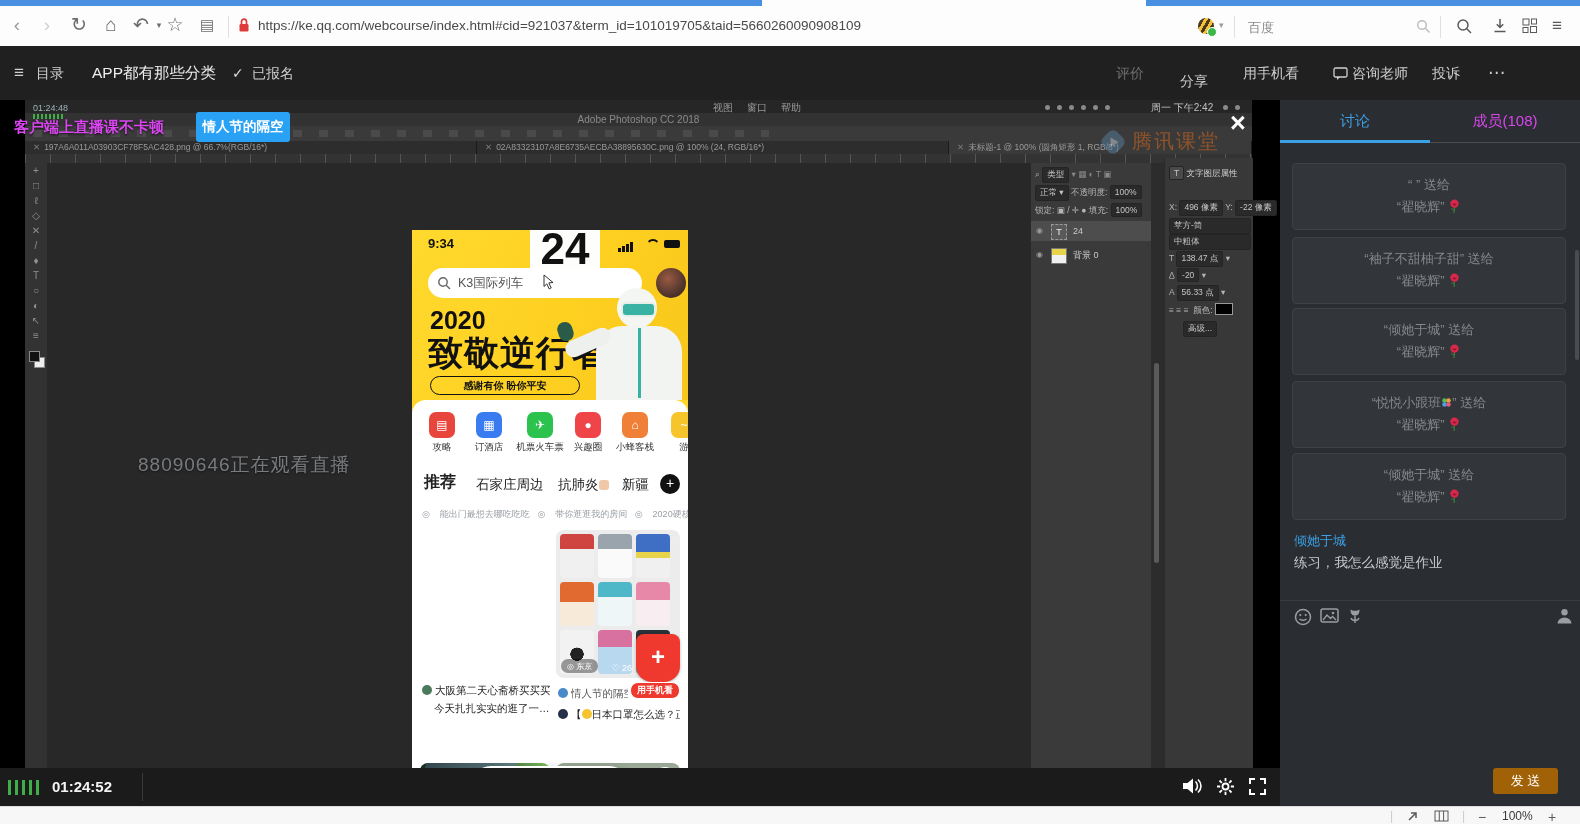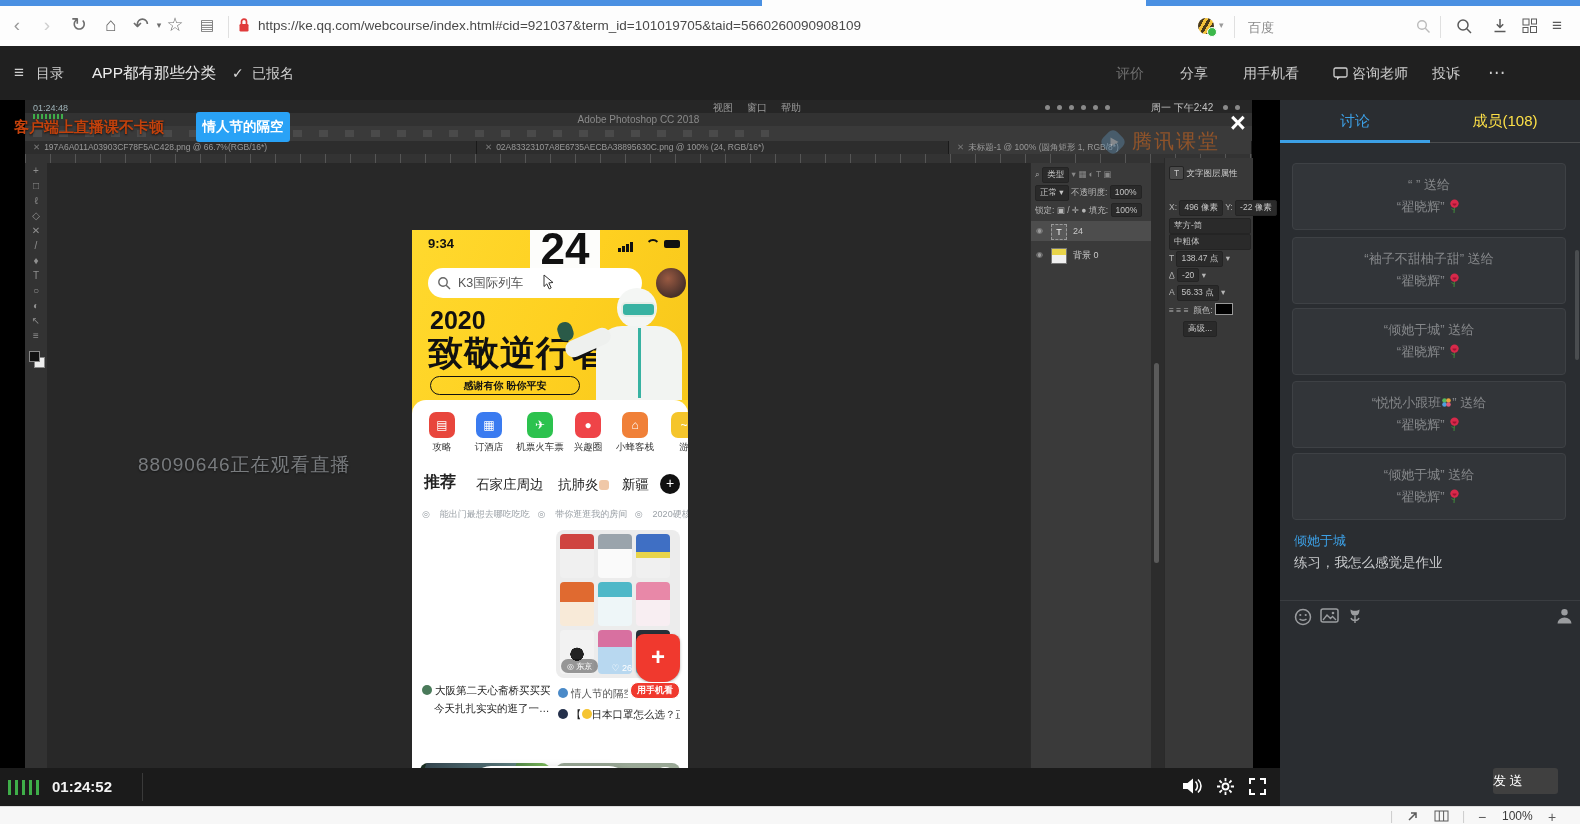--- a/index.html
+++ b/index.html
@@ -51,21 +51,21 @@
   .layer-row{position:absolute;left:0;width:121px;height:20px;font-size:9px;color:#c8c8c8;line-height:20px;}
   .layer-sel{background:#4d4d4d;}
   .eye{position:absolute;left:5px;top:0;color:#9a9a9a;font-size:8px;}
   .lthumb{position:absolute;left:20px;top:3px;width:14px;height:14px;border:1px dashed #9a9a9a;background:#5a5a5a;
     color:#eee;font-size:9px;text-align:center;line-height:14px;}
   .lname{position:absolute;left:42px;}
   
   .stream-time{position:absolute;left:33px;top:3px;font-size:9px;color:#9fb3b8;}
   .levelbars{position:absolute;left:33px;top:14px;display:flex;gap:2px;}
   .levelbars i{width:2px;height:5px;background:#3fae49;}
-  .banner-text{position:absolute;left:14px;top:18px;font-size:15px;font-weight:bold;color:#c2410c;text-shadow:0 1px 2px rgba(0,0,0,.7);}
+  .banner-text{position:absolute;left:14px;top:18px;font-size:15px;font-weight:bold;color:#d946ef;text-shadow:0 1px 2px rgba(0,0,0,.7);}
   .banner-btn{position:absolute;left:196px;top:12px;width:94px;height:30px;background:#29a2f6;border-radius:3px;
     color:#fff;font-size:13.5px;font-weight:bold;text-align:center;line-height:30px;cursor:pointer;}
   .close-x{position:absolute;left:1230px;top:8px;font-size:27px;color:#fff;font-weight:bold;cursor:pointer;line-height:30px;}
   .brandwm{position:absolute;left:1100px;top:28px;display:flex;align-items:center;gap:6px;opacity:.45;}
   .brandwm .txt{font-size:20px;color:#f97316;letter-spacing:2px;}
   .viewerwm{position:absolute;left:138px;top:352px;font-size:19px;color:rgba(195,200,205,.55);
     text-shadow:0 1px 2px rgba(0,0,0,.5);letter-spacing:1px;}
   
   .phone{position:absolute;left:365px;top:67px;width:276px;height:598px;background:#ffd52b;overflow:hidden;}
   .ph-yellow{position:absolute;left:0;top:0;width:276px;height:170px;
@@ -124,31 +124,31 @@
   .pbar{left:0;top:768px;width:1484px;height:38px;background:#1b1b1b;}
   .pbars{position:absolute;left:8px;top:12px;display:flex;gap:4px;}
   .pbars i{width:3px;height:15px;background:#3fae49;}
   .ptime{position:absolute;left:52px;top:10px;font-size:15px;font-weight:bold;color:#f2f2f2;}
   .pdiv{position:absolute;left:142px;top:5px;width:1px;height:28px;background:#3a3a3a;}
   .pico{position:absolute;top:9px;cursor:pointer;}
   
   .chat{left:1280px;top:100px;width:300px;height:786px;background:#2a2d31;}
   .ctab{position:absolute;top:0;width:150px;height:42px;line-height:42px;text-align:center;font-size:15px;cursor:pointer;}
   .ctab-active{color:#3ca0e6;}
-  .ctab-idle{color:#fde047;}
+  .ctab-idle{color:#d946ef;}
   .cunder{position:absolute;left:0;top:40px;width:150px;height:3px;background:#3ca0e6;}
   .chair{position:absolute;left:150px;top:42px;width:150px;height:1px;background:#4a4c4e;}
   .gift{position:absolute;left:12px;width:274px;height:67px;background:#323539;border:1px solid #3e4145;border-radius:4px;
     color:#85878a;font-size:13px;text-align:center;padding-top:10px;box-sizing:border-box;line-height:22px;}
   .cuser{position:absolute;left:14px;font-size:13px;color:#3ca0e6;}
   .cmsg{position:absolute;left:14px;font-size:13.5px;color:#c9cbcd;}
   .cdiv{position:absolute;left:0;top:500px;width:300px;height:1px;background:#3a3d41;}
   .cico{position:absolute;top:508px;cursor:pointer;}
-  .sendbtn{position:absolute;left:213px;top:668px;width:65px;height:26px;background:#404040;border-radius:3px;
-    color:#fff;font-size:13px;text-align:left;line-height:26px;cursor:pointer;}
+  .sendbtn{position:absolute;left:213px;top:668px;width:65px;height:26px;background:#a16207;border-radius:3px;
+    color:#fff;font-size:13px;text-align:center;line-height:26px;cursor:pointer;}
   .cscroll{position:absolute;left:295px;top:150px;width:4px;height:110px;background:#4a4d50;border-radius:2px;}
   
   .sbar{left:0;top:806px;width:1580px;height:18px;background:#f7f7f7;border-top:1px solid #ddd;}
   .sico{position:absolute;top:2px;color:#5a5a5a;font-size:12px;cursor:pointer;}
 </style>
 </head>
 <body>
 
 <div class="screen">
 
@@ -196,21 +196,21 @@
     <span class="abs" style="left:1552px;top:10px;font-size:17px;color:#5a5a5a;">≡</span>
   </div>
 
   <div class="abs chead">
     <span class="chead-item" style="left:14px;font-size:17px;">≡</span>
     <span class="chead-item" style="left:36px;">目录</span>
     <span class="chead-item" style="left:92px;font-size:15.5px;color:#ededed;">APP都有那些分类</span>
     <span class="chead-item" style="left:232px;color:#d8d8d8;">✓</span>
     <span class="chead-item" style="left:252px;">已报名</span>
     <span class="chead-item" style="left:1116px;color:#6f6f6f;">评价</span>
-    <span class="chead-item" style="left:1180px;">分享</span>
+    <span class="chead-item" style="left:1180px;margin-top:8px;">分享</span>
     <span class="chead-item" style="left:1243px;">用手机看</span>
     <svg class="abs" style="left:1333px;top:21px;" width="15" height="14">
       <rect x="1" y="1" width="13" height="9" rx="1.5" stroke="#cfcfcf" stroke-width="1.3" fill="none"></rect>
         <path d="M4 10v3l3.2-3z" fill="#cfcfcf"></path>
       </svg>
     <span class="chead-item" style="left:1352px;">咨询老师</span>
     <span class="chead-item" style="left:1432px;">投诉</span>
     <span class="chead-item" style="left:1488px;font-size:17px;">⋯</span>
     <div class="abs" style="left:1521px;top:60px;width:27px;height:27px;border-radius:50%;background:linear-gradient(180deg,#8ab4d8 0%,#c08046 45%,#9b6a3a 60%,#777 85%);"></div>
   </div>

